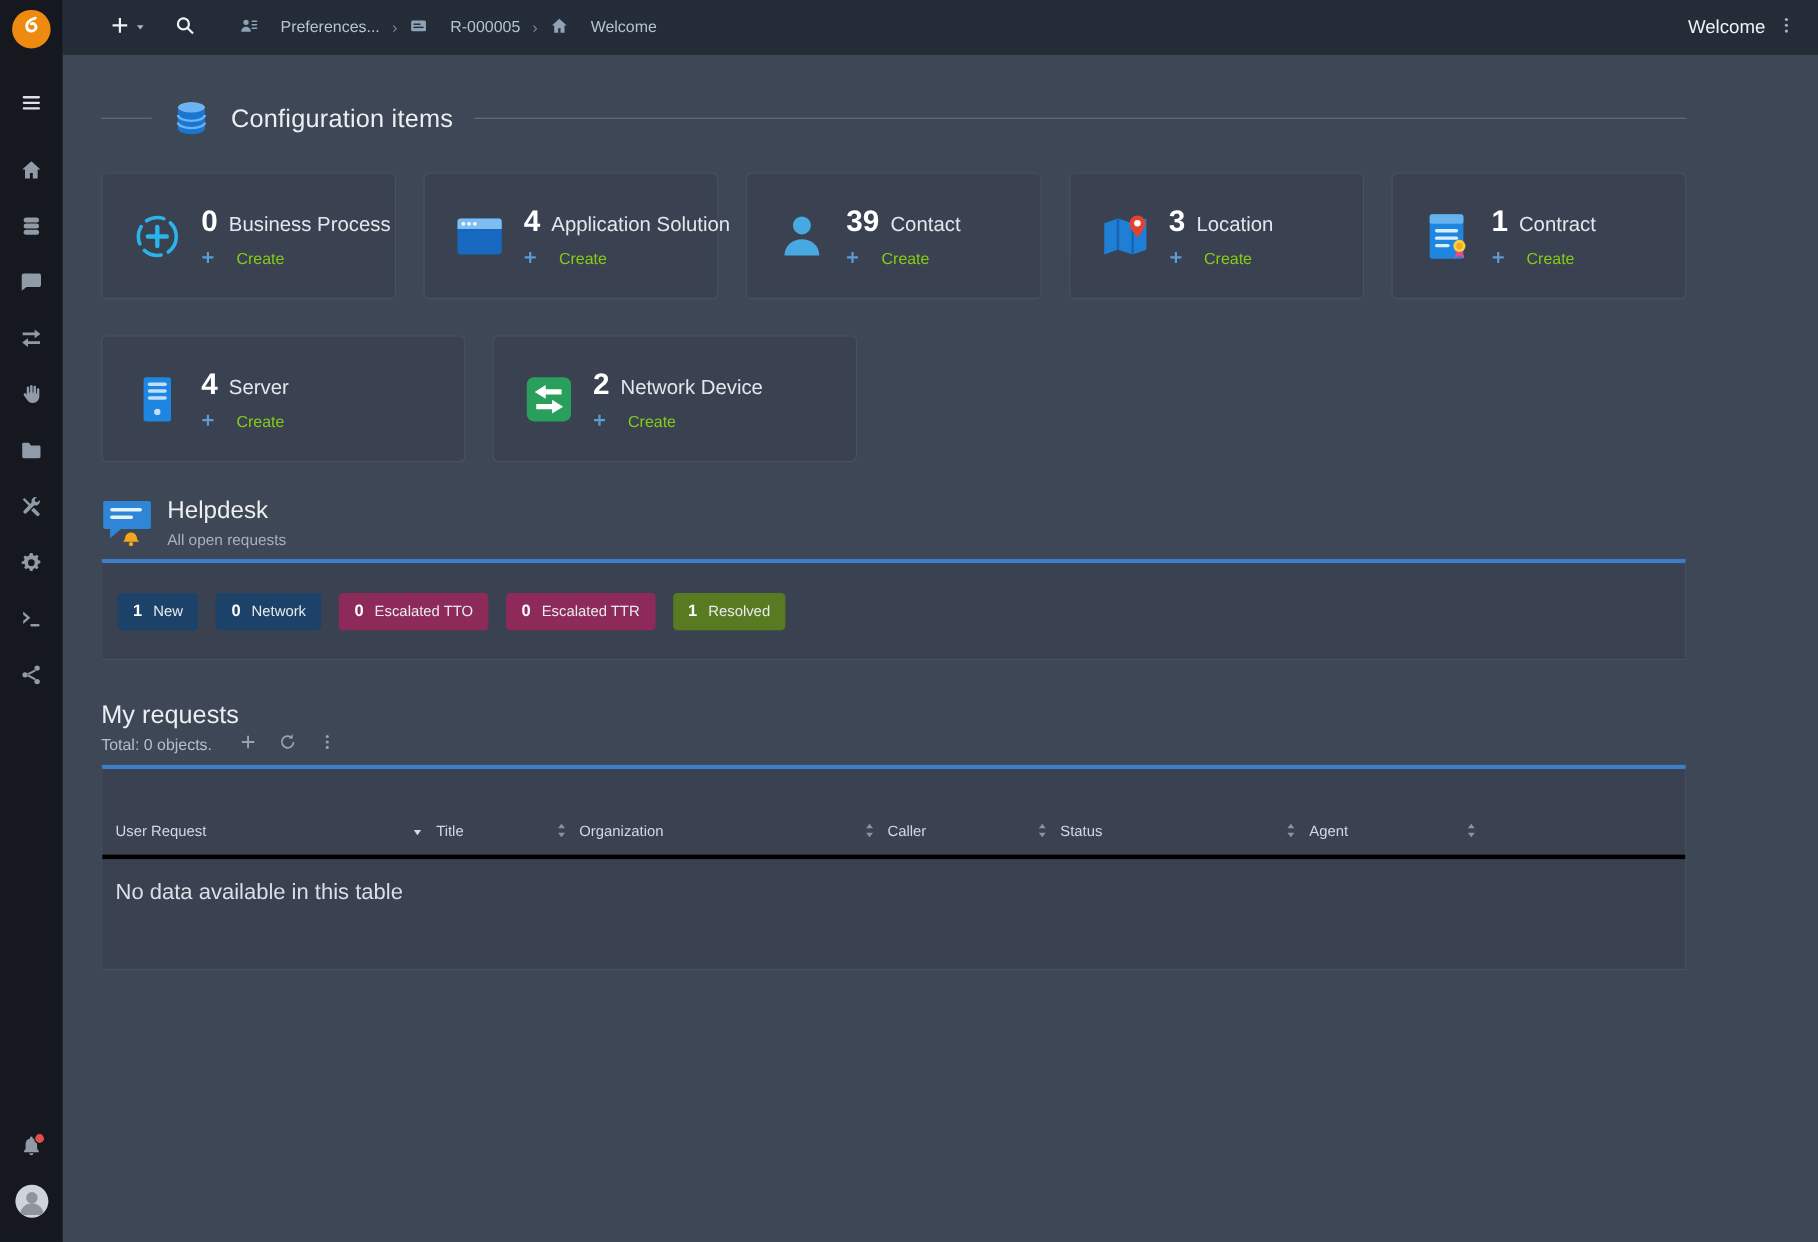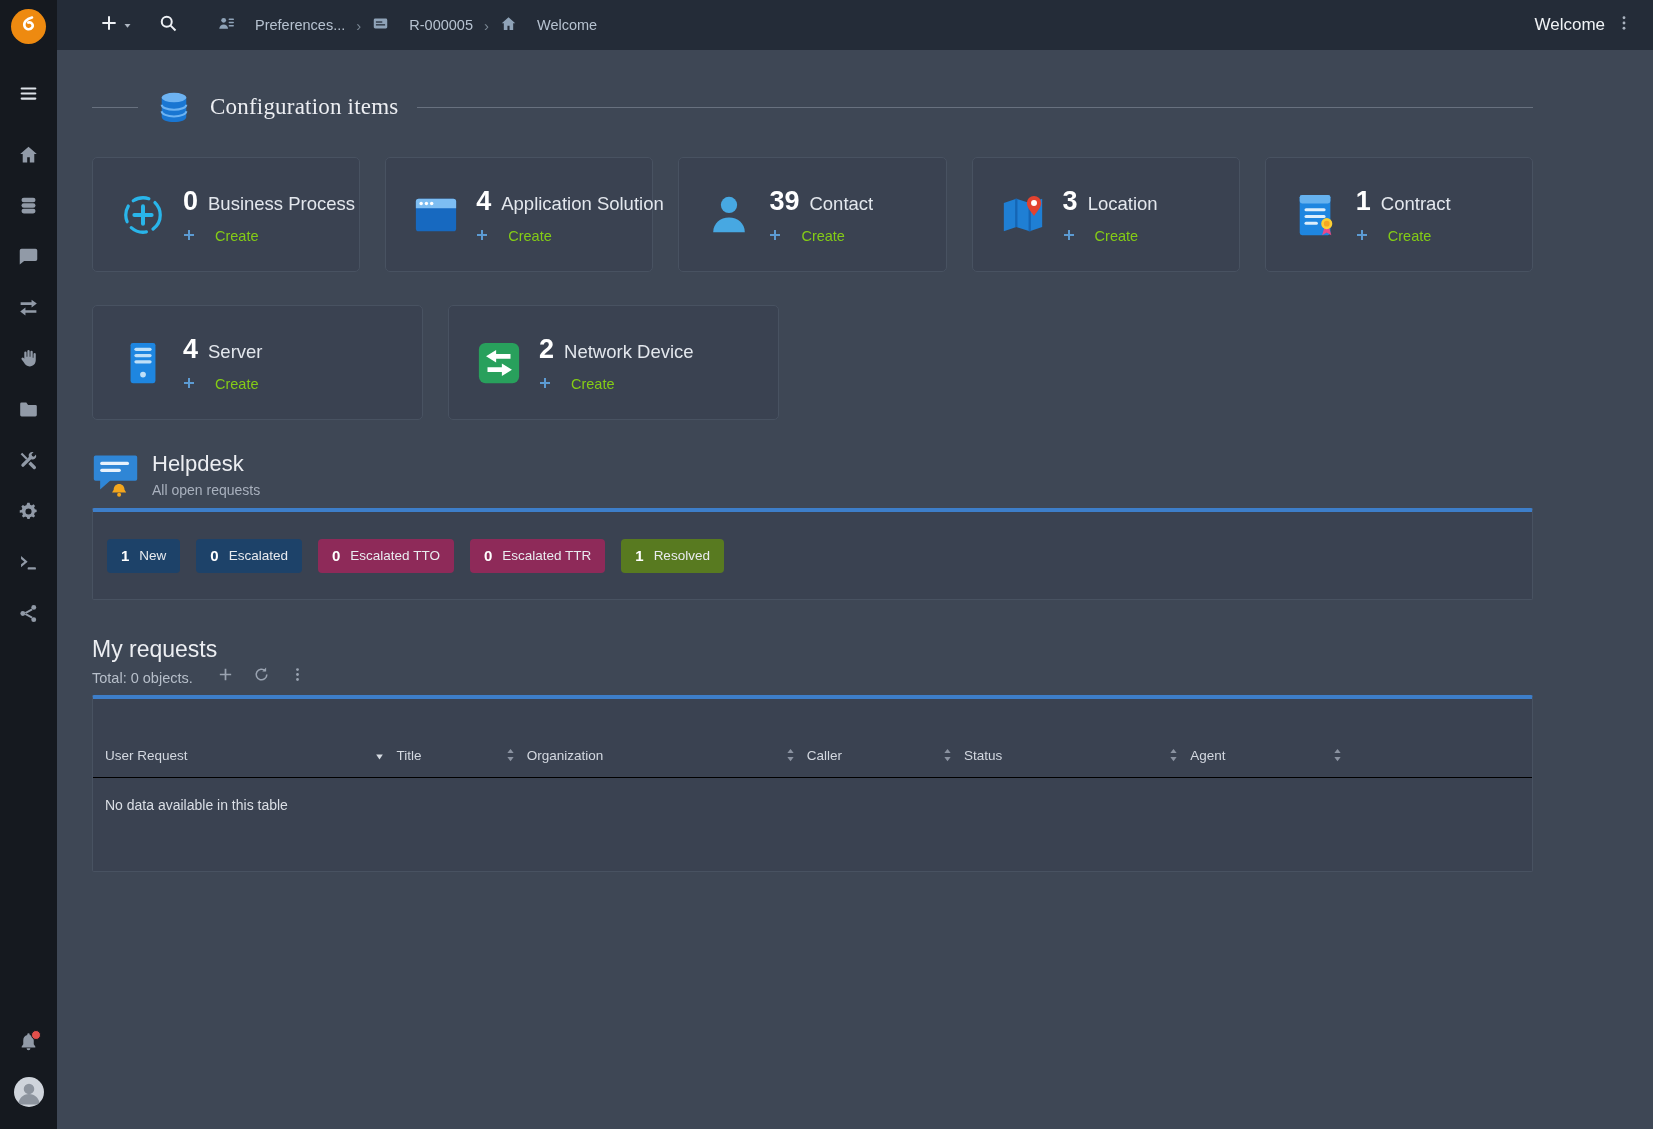--- a/index.html
+++ b/index.html
@@ -71,21 +71,21 @@
   .topbar-right {
     margin-left: auto; display: flex; align-items: center; gap: 10px;
   }
   .welcome-label { font-size: 17px; color: #f0f3f6; }
   .kebab svg { width: 18px; height: 18px; fill: #aab3bf; }
 
   
   .content { flex: 1; overflow: hidden; padding: 40px 0 0 35px; }
   .section { width: 1441px; }
 
-  .cfg-head { display: flex; align-items: center; gap: 19px; font-family: Liberation Serif, serif; }
+  .cfg-head { display: flex; align-items: center; gap: 19px; }
   .hline { height: 1px; background: #68717f; }
   .hline.short { width: 46px; }
   .hline.long { flex: 1; }
   .cfg-icon svg { width: 34px; height: 34px; display: block; }
   .h1-title { font-size: 23px; font-weight: 400; color: #eceef2; letter-spacing: .2px; }
 
   .cards-row { display: flex; gap: 25px; margin-top: 33px; }
   .card {
     background: #3a4251; border: 1px solid #485261; border-radius: 5px;
     height: 115px; display: flex; align-items: center;
@@ -117,36 +117,36 @@
 
   
   .mr-head { display: flex; align-items: flex-end; justify-content: flex-start; margin-top: 36px; }
   .mr-title { font-size: 23px; font-weight: 400; color: #eceef2; }
   .mr-total { font-size: 14.5px; color: #b7bfca; margin-top: 7px; }
   .mr-actions { display: flex; align-items: center; gap: 19px; color: #9aa3b1; padding-bottom: 3px; }
   .mr-actions svg { width: 17px; height: 17px; fill: currentColor; display: block; }
   .mr-actions .stroke-ic svg { fill: none; stroke: currentColor; stroke-width: 2.2; }
 
   .table-panel { margin-top: 9px; padding-top: 34px; min-height: 158px; }
-  .tbl-header { display: flex; padding: 0 12px; border-bottom: 1px solid #000000; }
+  .tbl-header { display: flex; padding: 0 12px; border-bottom: 4px solid #000000; }
   .th {
     display: flex; align-items: center; justify-content: space-between;
     height: 44px; padding-right: 12px;
     font-size: 13.5px; color: #d3d8e0; font-weight: 400;
   }
   .th:nth-child(1) { width: 20.6%; }
   .th:nth-child(2) { width: 9.2%; }
   .th:nth-child(3) { width: 19.8%; }
   .th:nth-child(4) { width: 11.1%; }
   .th:nth-child(5) { width: 16.0%; }
   .th:nth-child(6) { width: 11.6%; }
   .th:nth-child(7) { width: 11.7%; }
   .sort-icon svg { width: 9px; height: 14px; fill: #8b93a1; display: block; }
   .sort-icon.sorted svg { fill: #d6dbe2; }
-  .tbl-empty { padding: 19px 12px 58px; font-size: 14px; color: #dbdfe6; }
+  .tbl-empty { padding: 19px 12px 58px; font-size: 20px; color: #dbdfe6; }
 </style>
 </head>
 <body>
 
 <aside class="sidebar" data-interactable="false">
   <div class="logo" data-interactable="true">
     <span data-interactable="false">
       <svg viewBox="0 0 24 24" fill="none" stroke="#ffffff" stroke-width="2.6" stroke-linecap="round">
         <path d="M15 4.5c-5.5 1.3-8.6 5-7.5 8.7 1 3.4 5.6 4.1 7.6 1.4 1.8-2.5-.7-6.1-3.8-5"></path>
       </svg>
@@ -537,21 +537,21 @@
         </div>
       </div>
 
       <div class="panel hd-panel" data-interactable="false">
         <span class="badge" data-interactable="true" style="background: rgb(29, 66, 105);">
           <span class="badge-count" data-interactable="false">1</span>
           <span class="badge-label" data-interactable="false">New</span>
         </span>
         <span class="badge" data-interactable="true" style="background: rgb(29, 66, 105);">
           <span class="badge-count" data-interactable="false">0</span>
-          <span class="badge-label" data-interactable="false">Escalated</span>
+          <span class="badge-label" data-interactable="false">Network</span>
         </span>
         <span class="badge" data-interactable="true" style="background: rgb(142, 42, 89);">
           <span class="badge-count" data-interactable="false">0</span>
           <span class="badge-label" data-interactable="false">Escalated TTO</span>
         </span>
         <span class="badge" data-interactable="true" style="background: rgb(142, 42, 89);">
           <span class="badge-count" data-interactable="false">0</span>
           <span class="badge-label" data-interactable="false">Escalated TTR</span>
         </span>
         <span class="badge" data-interactable="true" style="background: rgb(88, 122, 32);">

